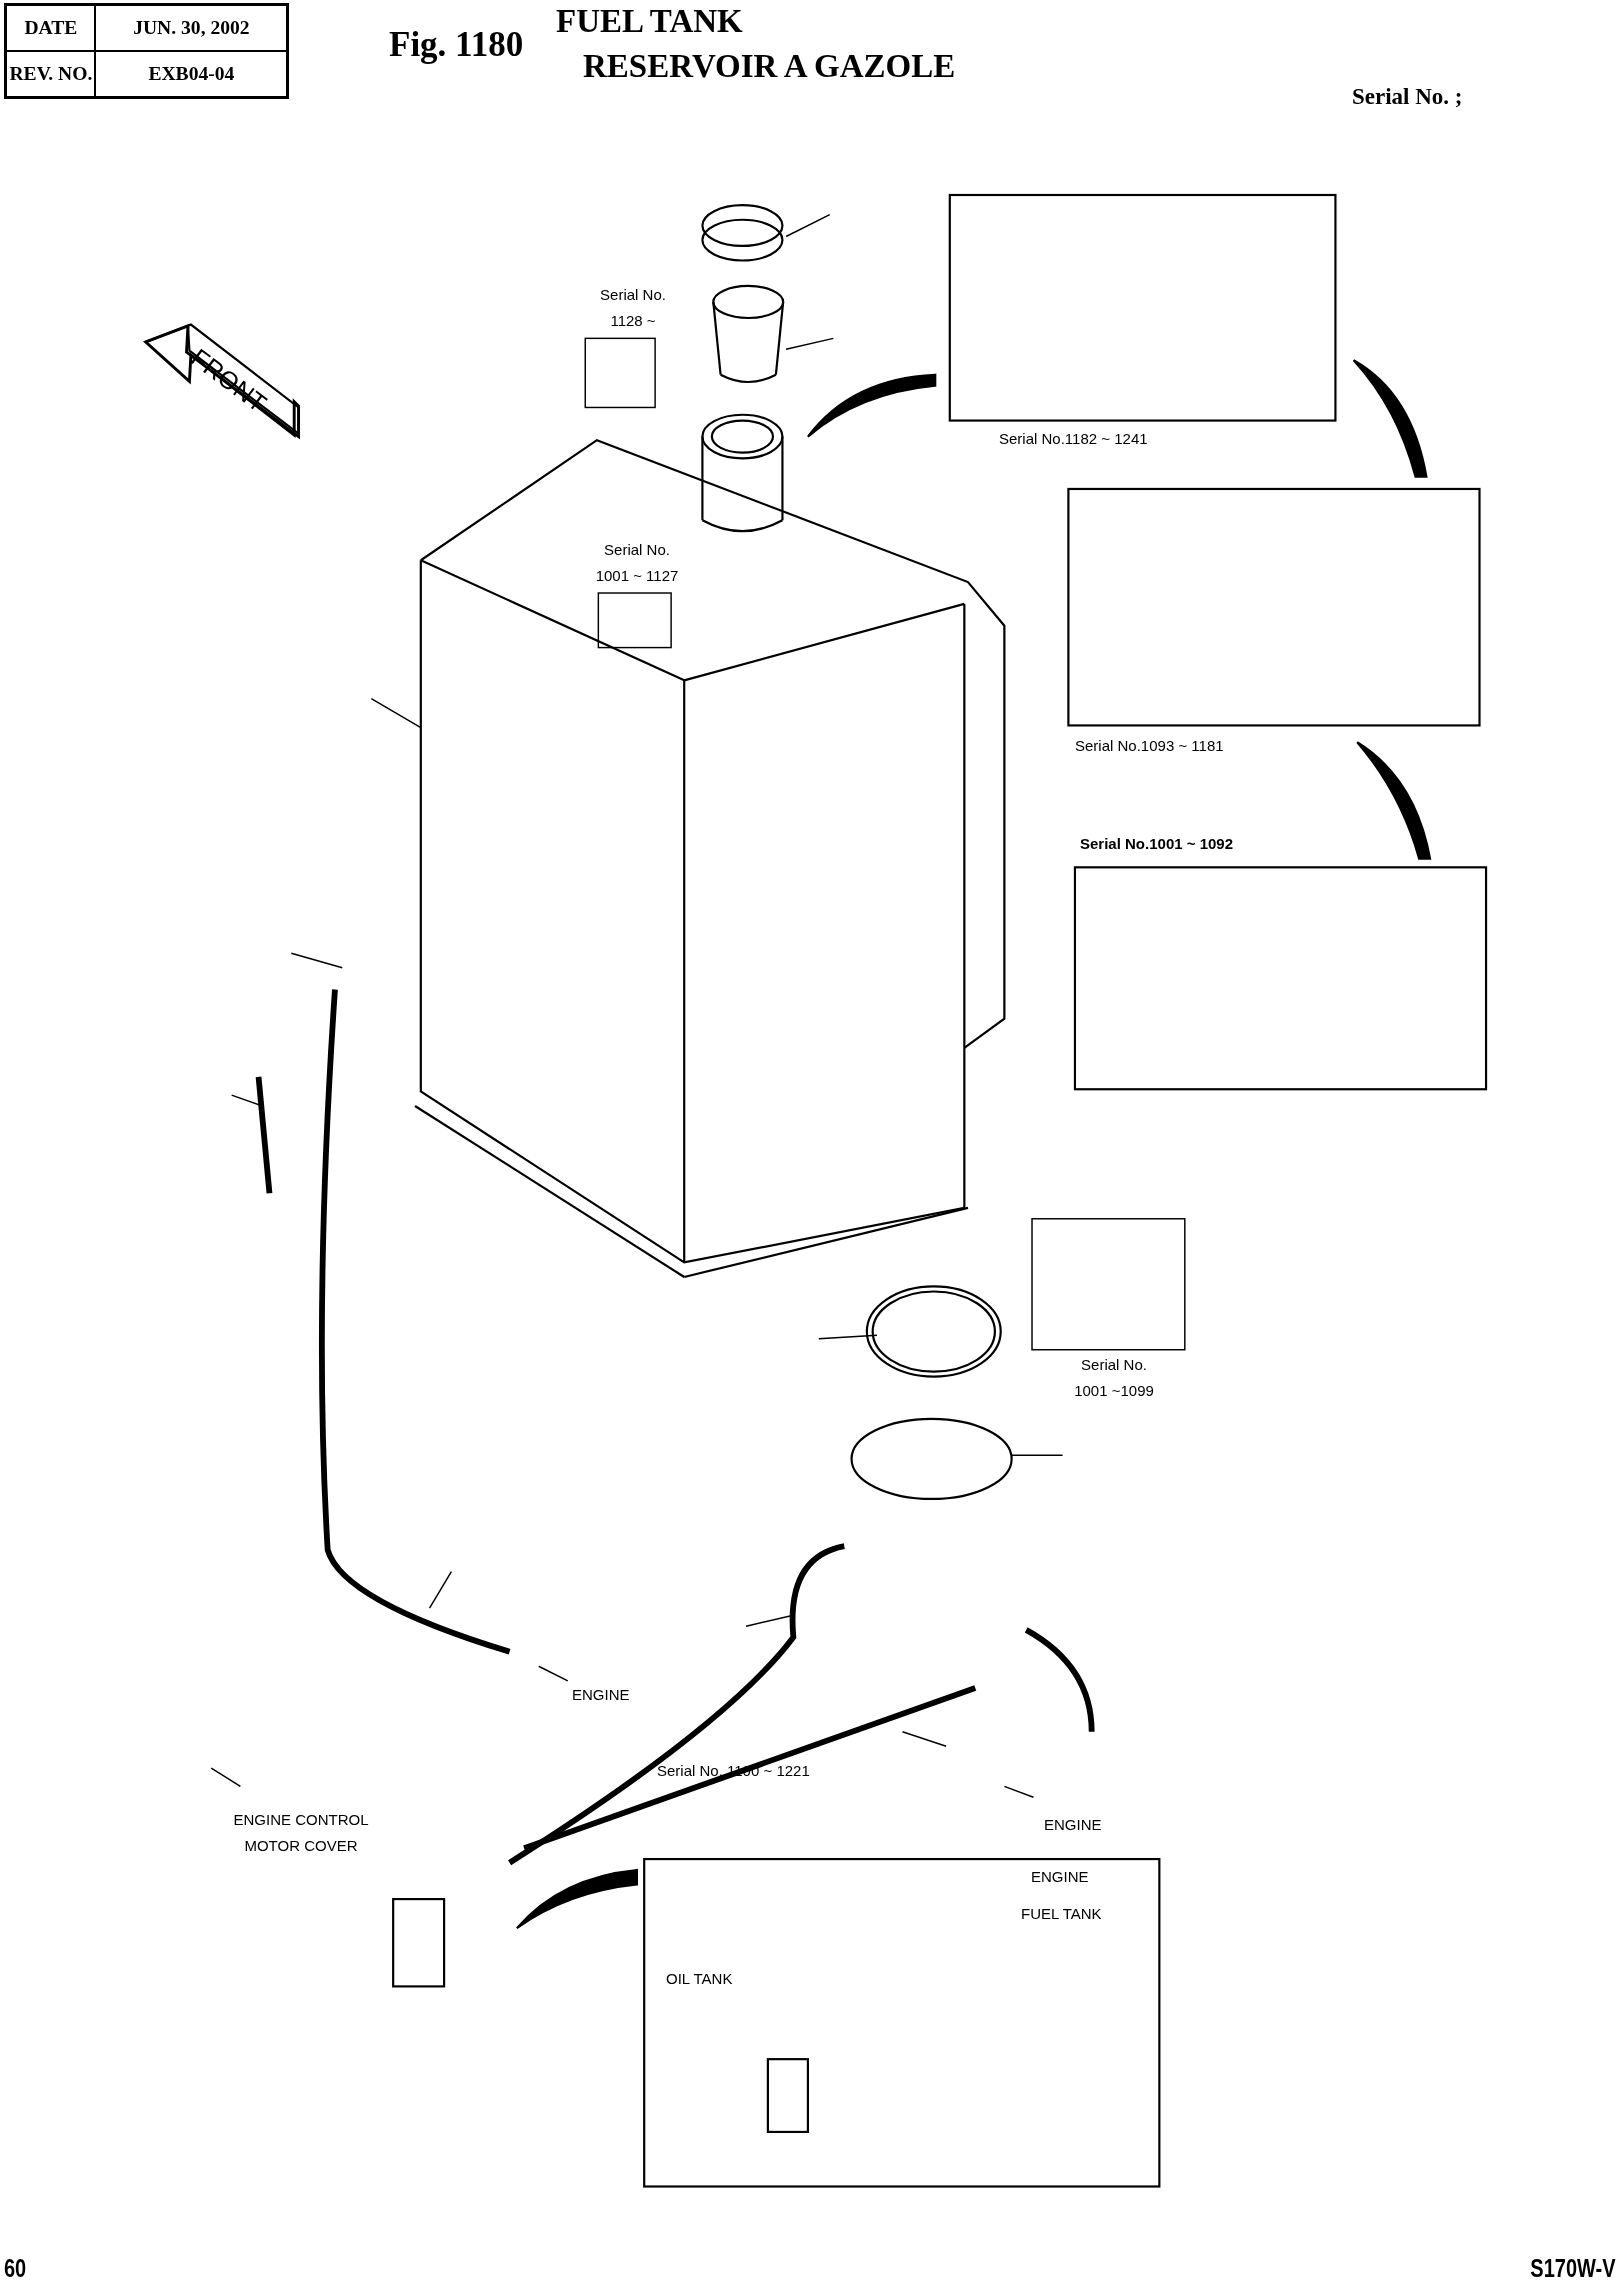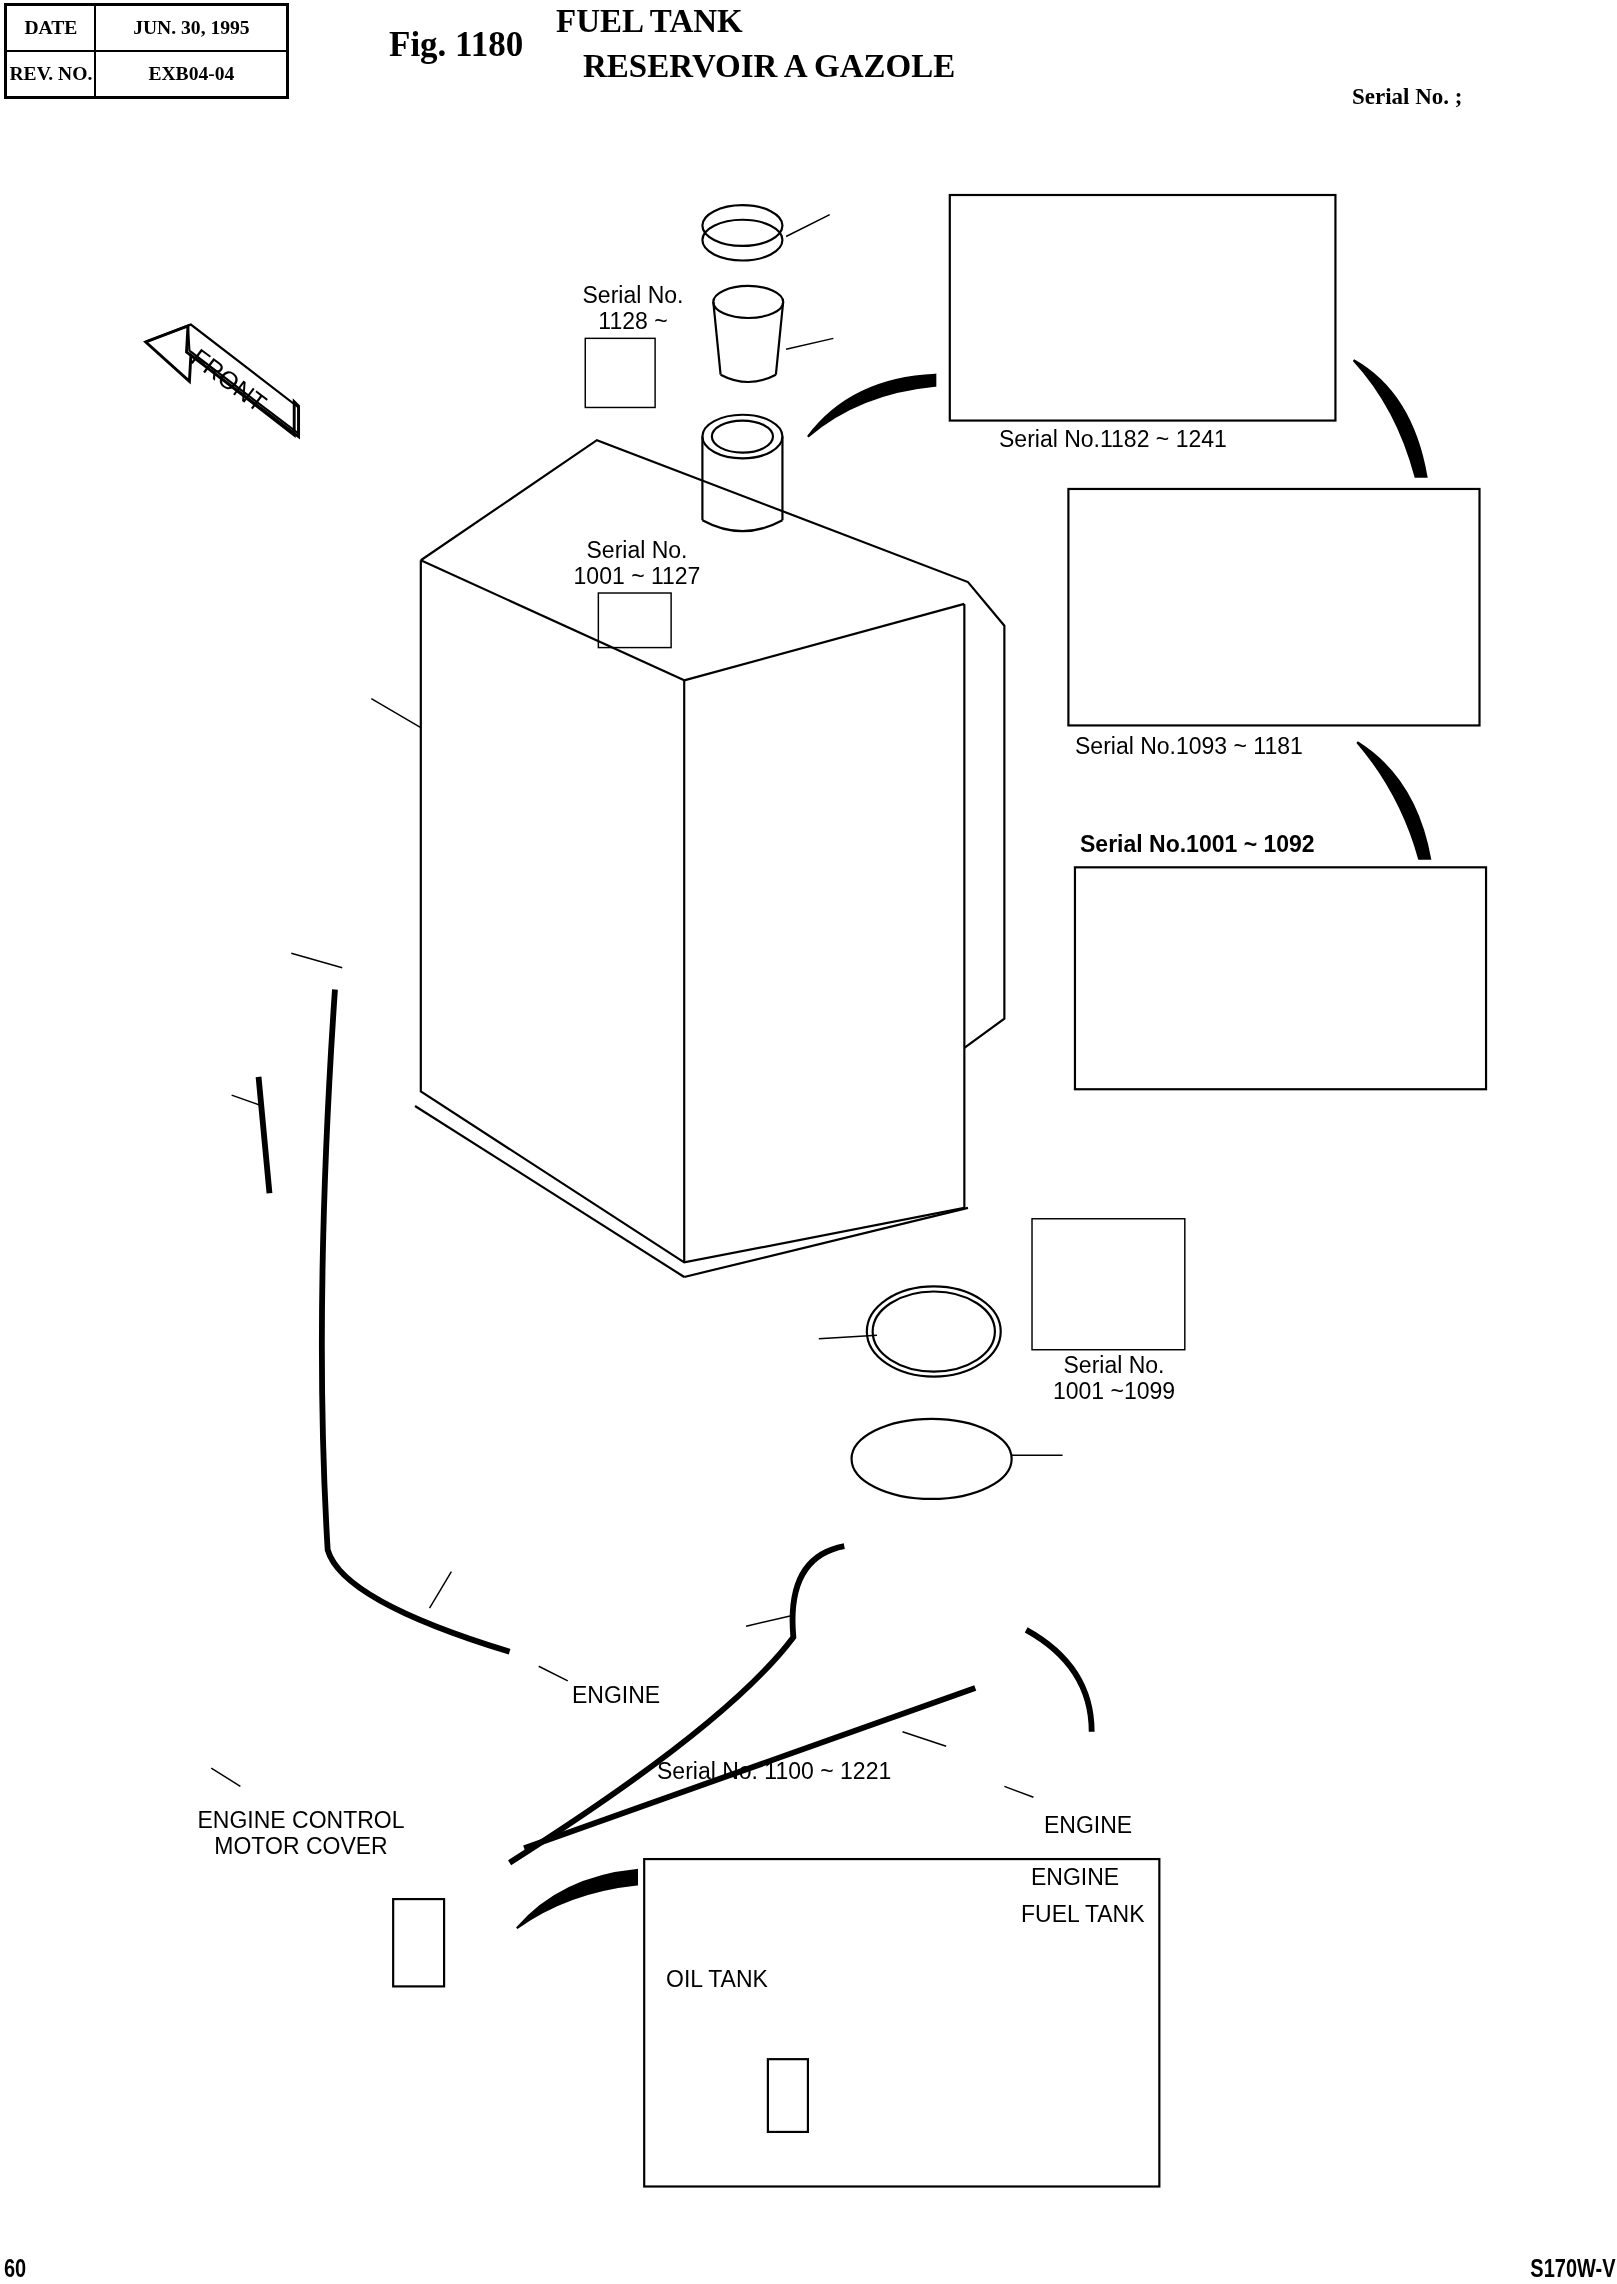--- a/index.html
+++ b/index.html
@@ -4,33 +4,33 @@
 <style>
   html,body{margin:0;padding:0;background:#fff;}
   body{width:1618px;height:2284px;position:relative;overflow:hidden;font-family:"Liberation Sans",sans-serif;color:#000;}
   .serif{font-family:"Liberation Serif",serif;font-weight:bold;}
   .hdr-table{position:absolute;left:4.4px;top:2.9px;width:285px;height:96px;border:3.6px solid #000;border-collapse:collapse;box-sizing:border-box;}
   .hdr-table td{border:2.2px solid #000;text-align:center;font-family:"Liberation Serif",serif;font-weight:bold;font-size:19.6px;padding:0;margin-left:12px;}
   .fig{position:absolute;left:389px;top:25px;font-size:35px;text-align:right;}
   .title1{position:absolute;left:556px;top:1.5px;font-size:33px;line-height:38px;}
   .title2{position:absolute;left:583px;top:47px;font-size:33px;line-height:38px;}
   .serial-hdr{position:absolute;left:1352px;top:84px;font-size:23px;}
-  .lbl{position:absolute;font-size:23px;line-height:26px;white-space:nowrap;}
+  .lbl{position:absolute;font-size:15px;line-height:26px;white-space:nowrap;}
   .center{text-align:center;}
   .footer{position:absolute;bottom:1.5px;font-size:25px;font-weight:bold;transform:scaleX(.8);}
   svg{position:absolute;left:0;top:0;}
 </style>
 </head>
 <body>
 
 <table class="hdr-table">
   <tbody>
       <tr>
     <td style="width:87px">DATE</td>
-    <td>JUN. 30, 1995</td>
+    <td>JUN. 30, 2002</td>
   </tr>
   <tr>
     <td>REV. NO.</td>
     <td>EXB04-04</td>
   </tr>
 </tbody>
   </table>
 <div class="fig serif">Fig. 1180</div>
 <div class="title1 serif">FUEL TANK</div>
 <div class="title2 serif">RESERVOIR A GAZOLE</div>

